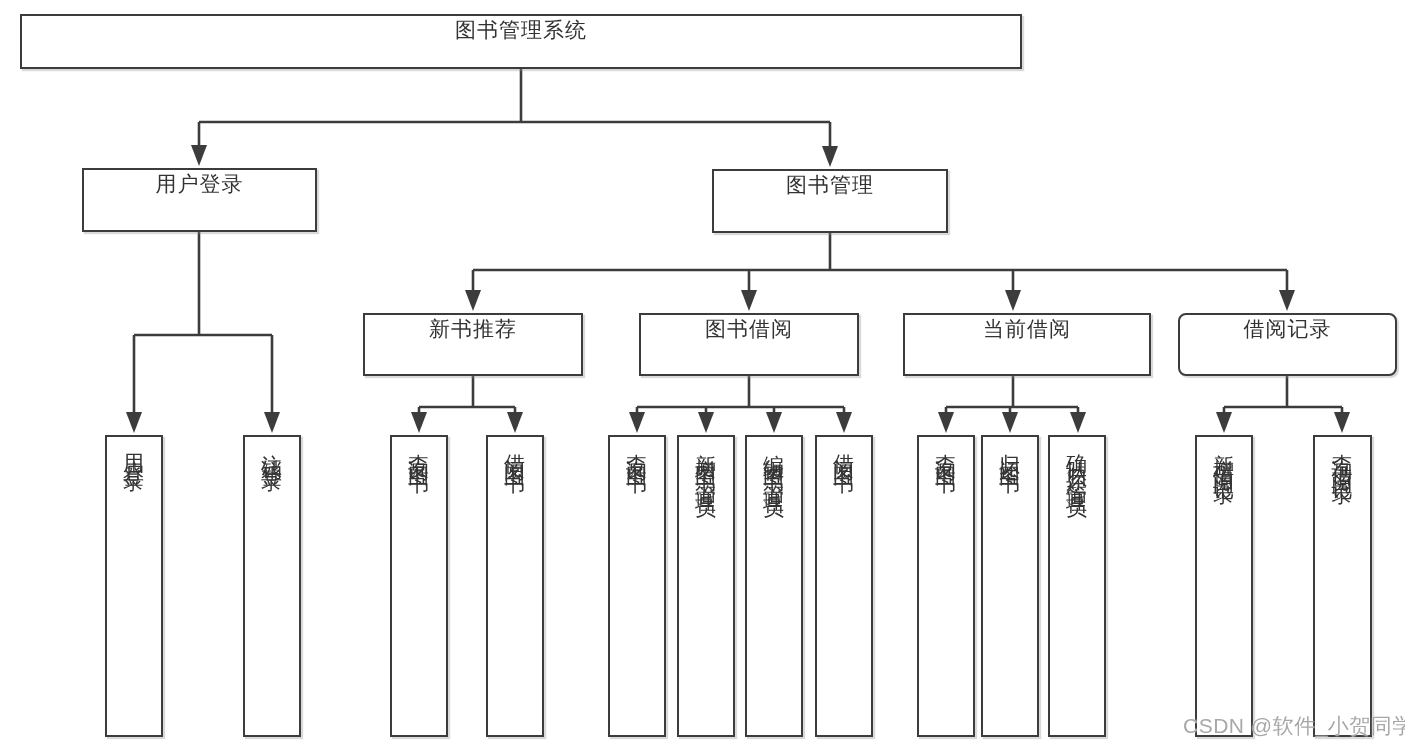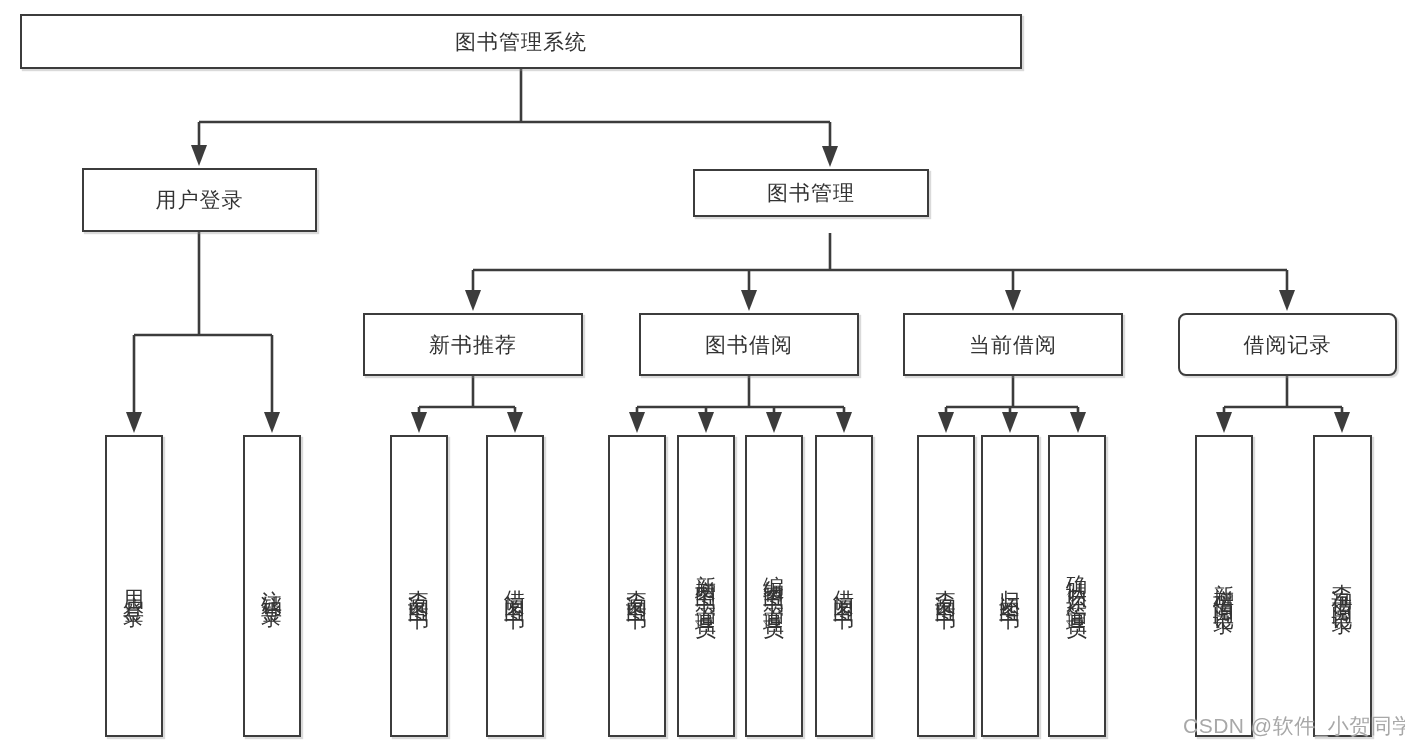--- a/index.html
+++ b/index.html
@@ -6,21 +6,21 @@
   .stage{
     position:relative;width:1405px;height:747px;background:#ffffff;
     font-family:"Liberation Sans","DejaVu Sans",sans-serif;color:#333333;
     overflow:hidden;
   }
   svg.connectors{position:absolute;left:0;top:0;width:1405px;height:747px;}
   svg.connectors path{stroke:#3c3c3c;stroke-width:2.6;fill:none;}
   svg.connectors polygon{fill:#3c3c3c;stroke:none;}
   .node{
     position:absolute;box-sizing:border-box;background:#ffffff;
-    border:2.6px solid #3c3c3c;display:flex;align-items:center;justify-content:center;
+    border:2.6px solid #3c3c3c;display:flex;align-items:flex-start;justify-content:center;
     box-shadow:2px 2px 1px rgba(150,150,150,0.35);
   }
   .node .hlabel{font-size:21px;letter-spacing:1px;white-space:nowrap;}
   .node .vlabel{
     writing-mode:vertical-rl;text-orientation:mixed;
     font-size:21px;letter-spacing:0.30em;line-height:1;white-space:nowrap;
   }
   .watermark{
     position:absolute;left:1183px;top:712px;z-index:6;
     font-size:21px;color:#a8a8a8;letter-spacing:0.5px;white-space:nowrap;
@@ -82,31 +82,31 @@
     </g>
   </svg>
 
   <div class="node" style="left:20px;top:14px;width:1002px;height:55px;">
     <span class="hlabel">图书管理系统</span>
   </div>
 
   <div class="node" style="left:82px;top:168px;width:235px;height:64px;">
     <span class="hlabel">用户登录</span>
   </div>
-  <div class="node" style="left:693px;top:169px;width:236px;height:48px;">
+  <div class="node" style="left:712px;top:169px;width:236px;height:64px;">
     <span class="hlabel">图书管理</span>
   </div>
 
   <div class="node" style="left:639px;top:313px;width:220px;height:63px;">
     <span class="hlabel">图书借阅</span>
   </div>
   <div class="node" style="left:363px;top:313px;width:220px;height:63px;">
     <span class="hlabel">新书推荐</span>
   </div>
-  <div class="node" style="left:903px;top:313px;width:220px;height:63px;">
+  <div class="node" style="left:903px;top:313px;width:248px;height:63px;">
     <span class="hlabel">当前借阅</span>
   </div>
   <div class="node" style="left:1178px;top:313px;width:219px;height:63px;border-radius:8px;">
     <span class="hlabel">借阅记录</span>
   </div>
 
   <div class="node" style="left:105px;top:435px;width:58px;height:302px;">
     <span class="vlabel">用户登录</span>
   </div>
   <div class="node" style="left:243px;top:435px;width:58px;height:302px;">

